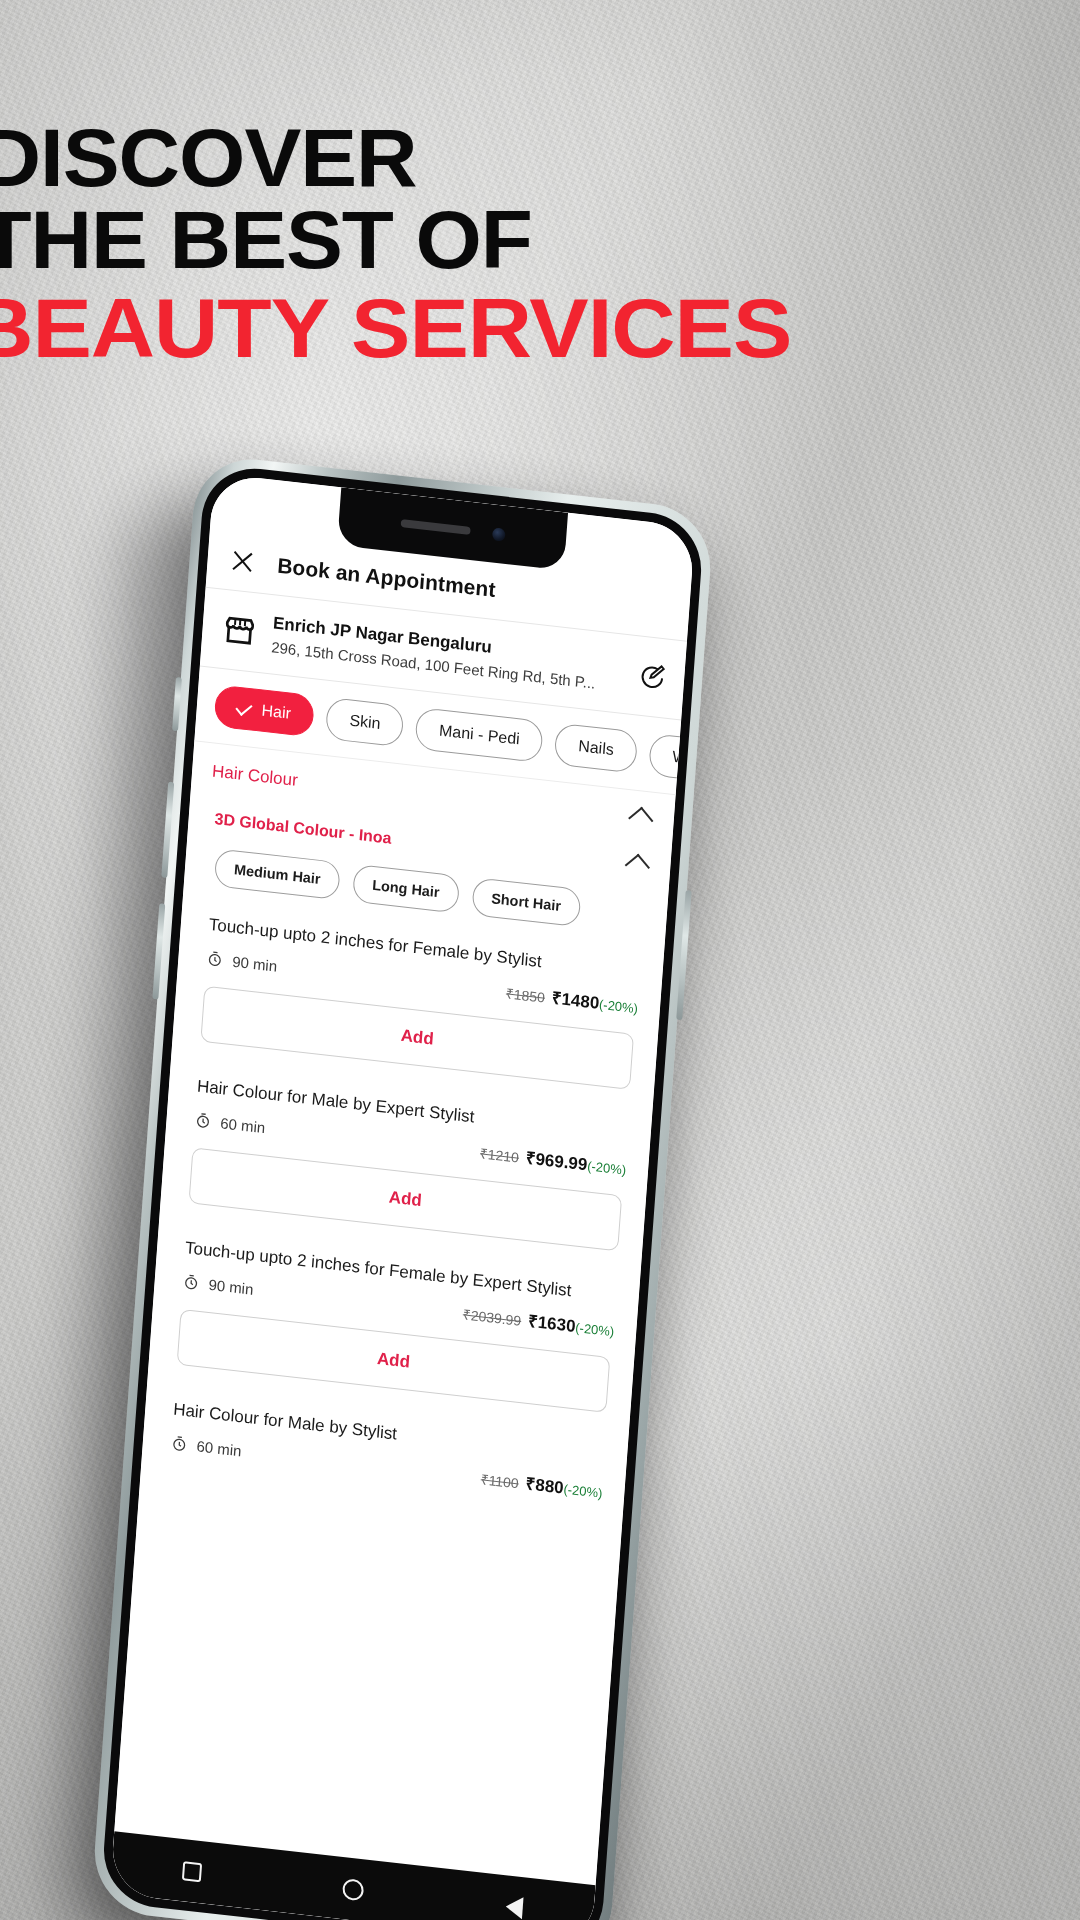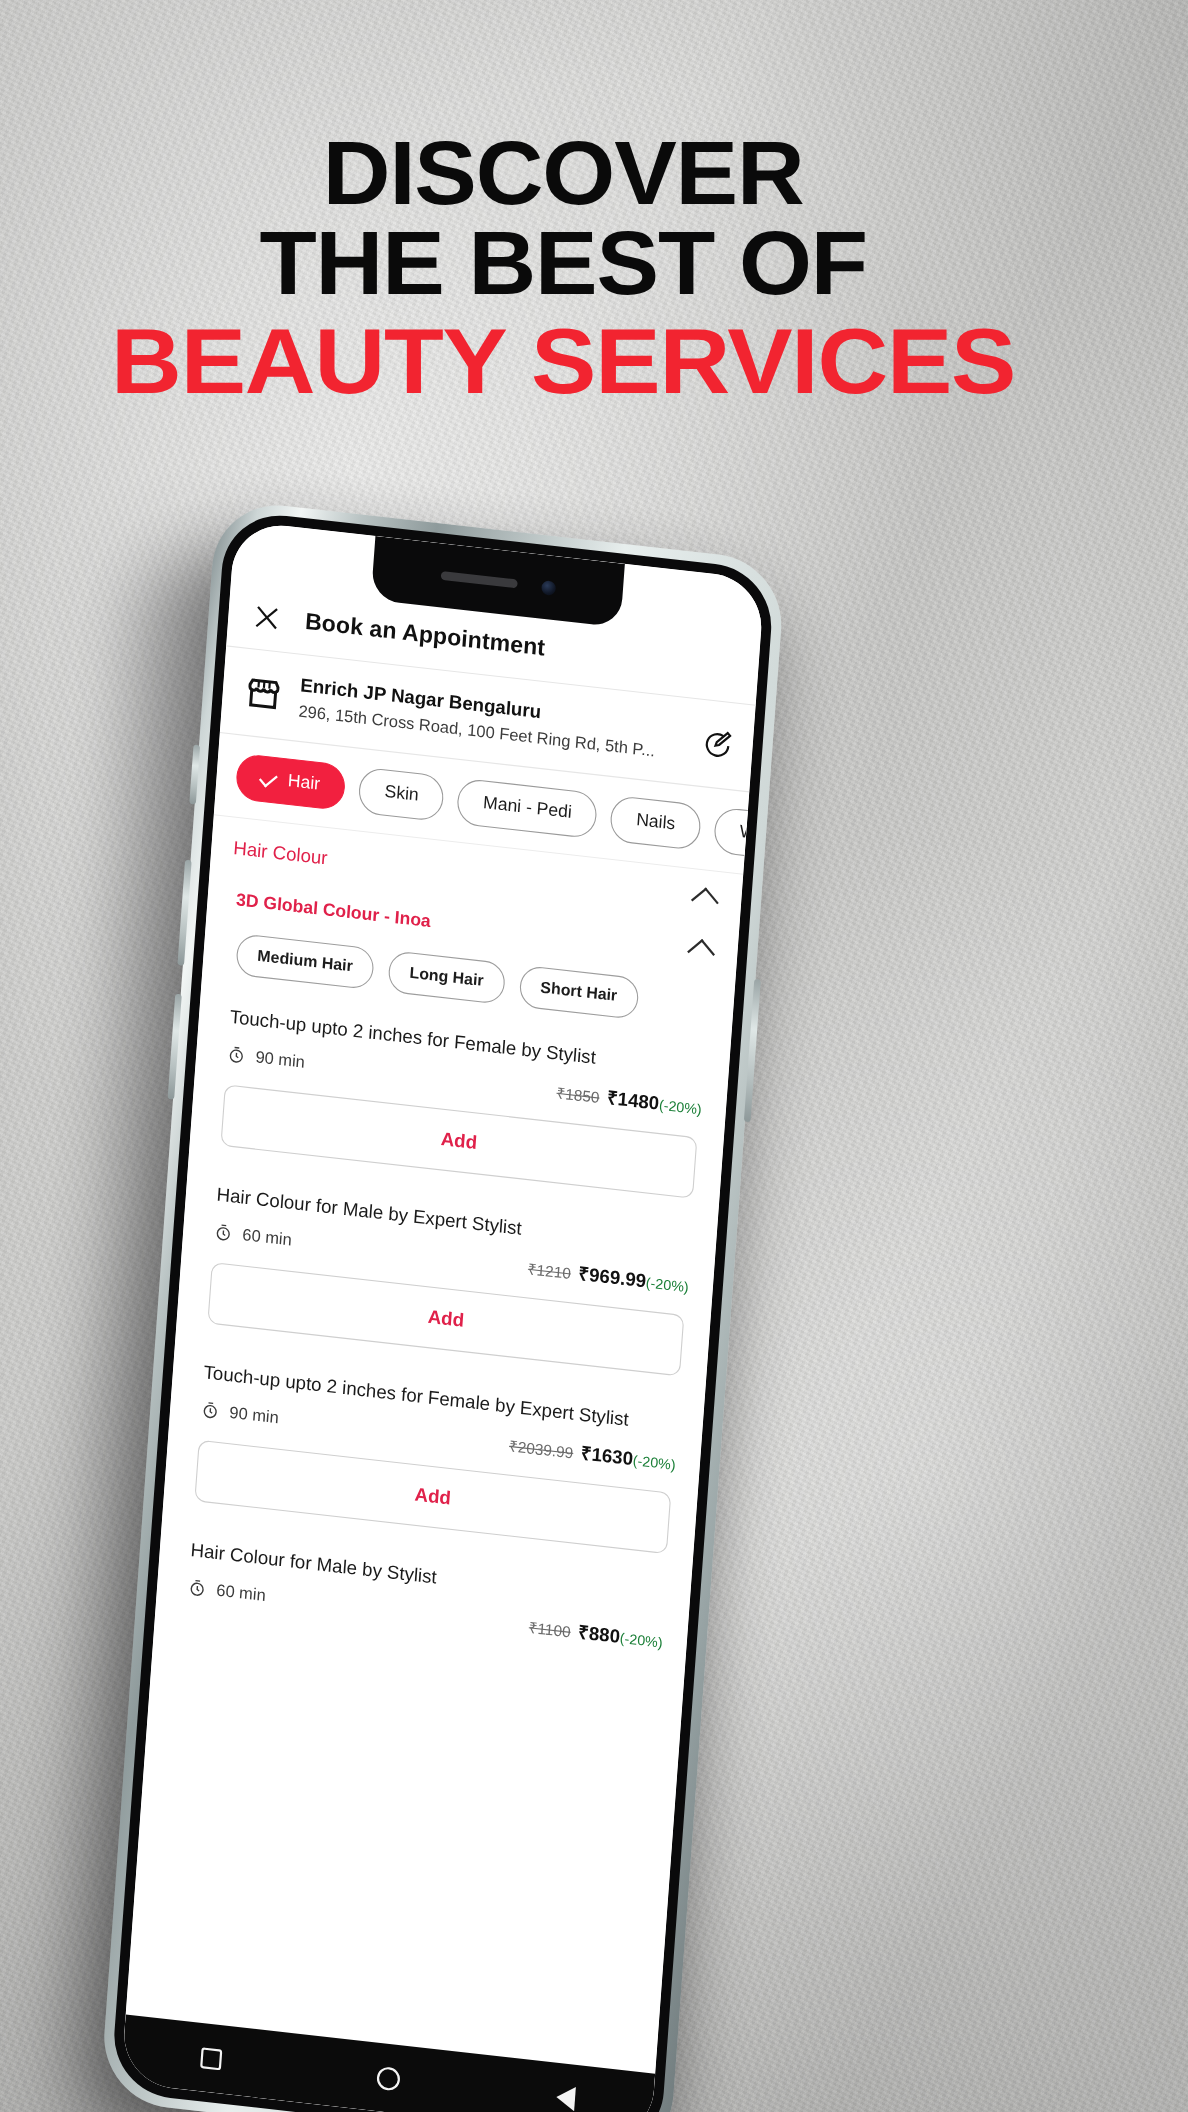--- a/index.html
+++ b/index.html
@@ -27,21 +27,21 @@
     opacity: .85;
   }
   .vignette {
     position: absolute; inset: 0;
     background: radial-gradient(ellipse 95% 80% at 50% 40%, rgba(0,0,0,0) 45%, rgba(0,0,0,0.14) 100%);
   }
 
   
   .headline {
     position: absolute; top: 118px; left: 0; width: 1024px;
-    text-align: center; z-index: 6;
+    text-align: left; z-index: 6;
   }
   .headline .l1, .headline .l2 {
     display: block;
     font-weight: bold;
     font-size: 82px;
     line-height: 80px;
     letter-spacing: -1px;
     color: #0a0a0a;
     transform: scaleX(1.04);
   }

